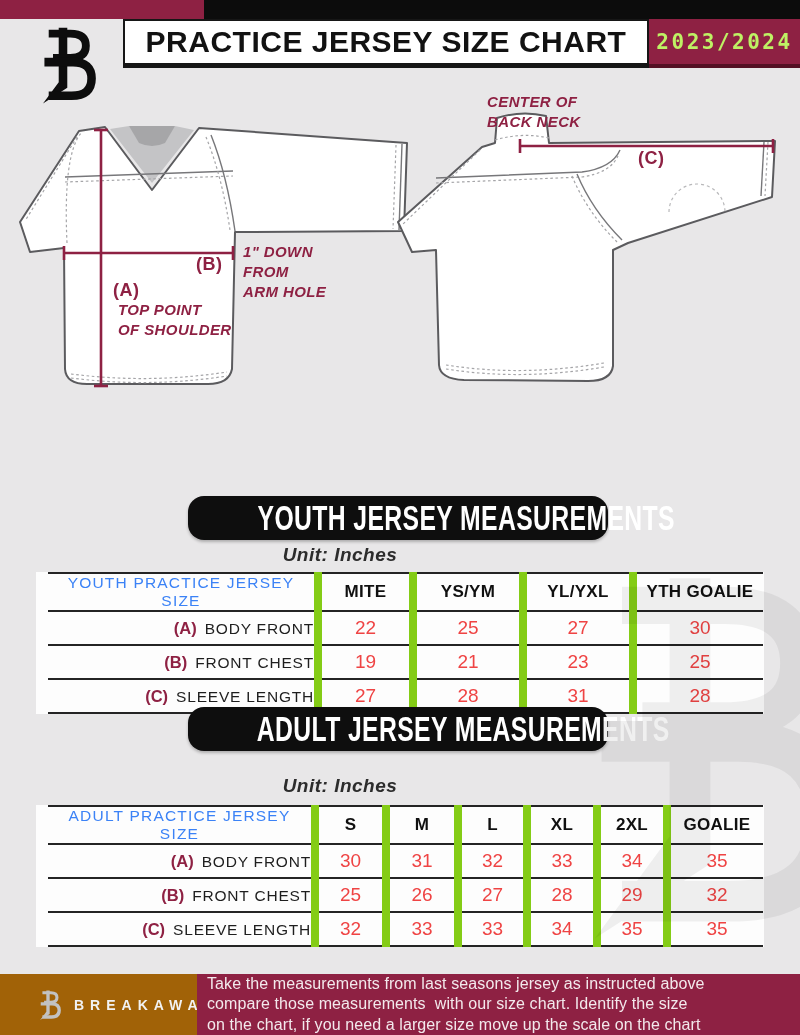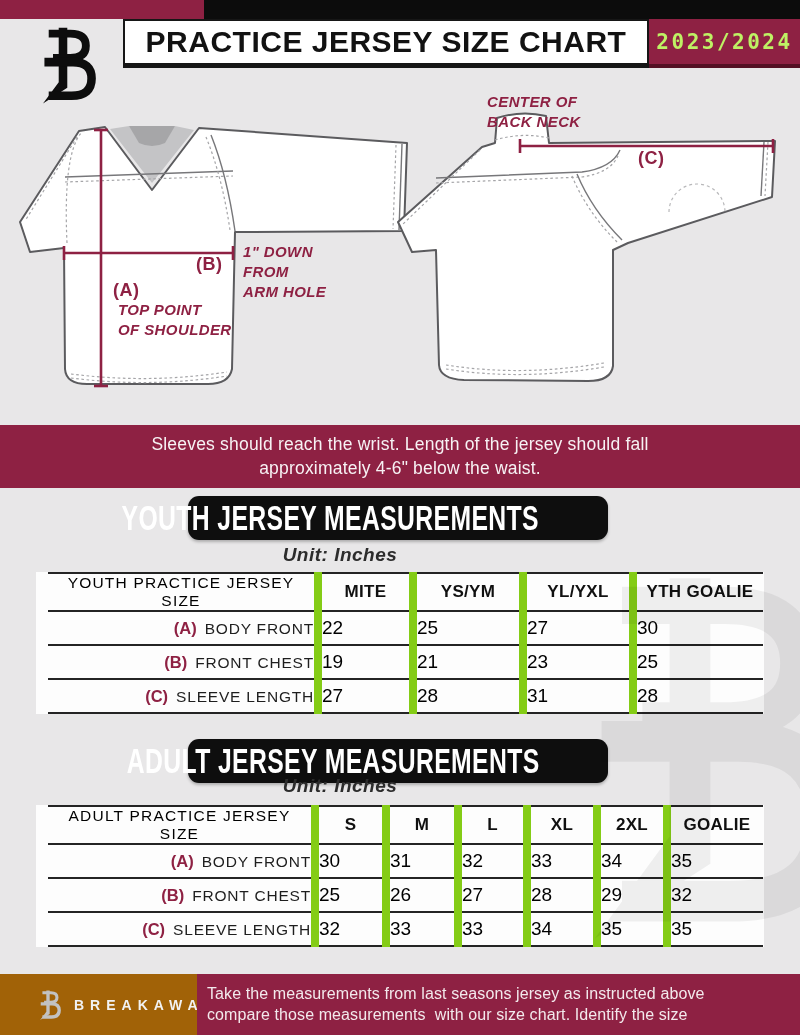--- a/index.html
+++ b/index.html
@@ -32,47 +32,47 @@
   .ann{position:absolute;color:var(--maroon);}
   .ann-letter{font-weight:700;font-size:18px;letter-spacing:.5px;}
   .ann-italic{font-style:italic;font-weight:600;font-size:15px;line-height:20px;letter-spacing:.4px;white-space:nowrap;}
 
   
   .notice{left:0;top:425px;width:800px;height:63px;background:var(--maroon);
           display:flex;flex-direction:column;align-items:center;justify-content:center;}
   .notice div{color:#f7f2f4;font-size:17.5px;line-height:23.5px;letter-spacing:.2px;}
 
   
-  .section-banner{left:188px;width:420px;height:44px;background:#0e0e0e;border-radius:11px;
-                  display:flex;align-items:center;justify-content:flex-end;box-shadow:0 2px 3px rgba(0,0,0,.25);}
+  .section-banner{left:188px;width:420px;height:44px;background:#0e0e0e;border-radius:16px;
+                  display:flex;align-items:center;justify-content:flex-start;box-shadow:0 2px 3px rgba(0,0,0,.25);}
   .cond{display:inline-block;color:#fff;font-weight:700;font-size:33px;letter-spacing:.5px;
         transform:scale(.75,1.08);transform-origin:50% 55%;white-space:nowrap;}
   .banner-youth{top:496px;}
-  .banner-adult{top:739px;}
+  .banner-adult{top:707px;}
 
   .unit{left:0;width:680px;text-align:center;font-style:italic;font-weight:600;
         font-size:19px;color:#2c2c2c;letter-spacing:.5px;}
   .unit-youth{top:544px;}
   .unit-adult{top:775px;}
 
   
   .table-band{left:36px;width:728px;background:#fdfdfd;}
   .band-youth{top:572px;}
   .band-adult{top:805px;}
   table{border-collapse:collapse;table-layout:fixed;width:715px;margin-left:12px;}
   th,td{border-top:2px solid #242424;border-bottom:2px solid #242424;padding:0;}
   th{height:36px;} td{height:32px;}
   th:first-child,td:first-child{border-left:none;}
   th+th,td+td{border-left:8px solid #84cc16;}
   th.size-col{font-size:17px;font-weight:700;color:#101010;text-align:center;letter-spacing:.3px;}
-  th.first-col{font-size:15.5px;font-weight:400;color:#000000;letter-spacing:1.2px;text-align:center;}
+  th.first-col{font-size:15.5px;font-weight:400;color:#3b82f6;letter-spacing:1.2px;text-align:center;}
   td.label-cell{text-align:right;padding-left:24px;white-space:nowrap;}
   td.label-cell .prefix{color:var(--maroon);font-weight:700;font-size:16.5px;margin-right:8px;}
   td.label-cell .lbl{font-size:15.5px;color:#1e1e1e;letter-spacing:.8px;}
-  td.val{font-size:19px;color:#000000;font-weight:400;}
+  td.val{font-size:19px;color:#ef4444;text-align:center;font-weight:400;}
 
   
   .footer{left:0;top:974px;width:800px;height:61px;display:flex;}
   .footer-black{width:197px;height:100%;background:#a16207;display:flex;align-items:center;padding-left:34px;box-sizing:border-box;}
   .footer-logo{width:28px;height:32px;color:#c2c2c2;margin-right:12px;flex:none;}
   .footer-brand{color:#f2f2f2;font-weight:700;font-size:14px;letter-spacing:6px;white-space:nowrap;}
   .footer-maroon{flex:1;background:var(--maroon);display:flex;flex-direction:column;justify-content:center;padding-left:10px;}
   .footer-maroon div{color:#f3e9ec;font-size:16px;line-height:20.4px;letter-spacing:.1px;white-space:pre;}
 
   .watermark{left:520px;top:540px;width:340px;height:430px;opacity:.055;color:#000;pointer-events:none;z-index:6;}
@@ -174,24 +174,20 @@
       <div>ARM HOLE</div>
     </div>
 
     <div class="ann ann-letter" style="left:113px;top:212px">(A)</div>
     <div class="ann ann-italic" style="left:118px;top:232px">
       <div>TOP POINT</div>
       <div>OF SHOULDER</div>
     </div>
   </div>
 
-  <div class="abs notice">
-    <div>Sleeves should reach the wrist. Length of the jersey should fall</div>
-    <div>approximately 4-6" below the waist.</div>
-  </div>
 
   <div class="abs section-banner banner-youth">
     <span class="cond">YOUTH JERSEY MEASUREMENTS</span>
   </div>
   <div class="abs unit unit-youth">Unit: Inches</div>
   <div class="abs table-band band-youth">
     <div>
         <table>
           <colgroup>
             <col style="width: 270px;">
@@ -303,16 +299,17 @@
   <div class="abs footer">
     <div class="footer-black">
       <svg class="footer-logo" viewBox="0 0 100 112">
         <use href="#bw-logo"></use>
       </svg>
       <span class="footer-brand">BREAKAWAY</span>
     </div>
     <div class="footer-maroon">
         <div>Take the measurements from last seasons jersey as instructed above</div>
         <div>compare those measurements  with our size chart. Identify the size</div>
+        <div>on the chart, if you need a larger size move up the scale on the chart</div>
       </div>
   </div>
 
 </div>
 
 </body></html>

